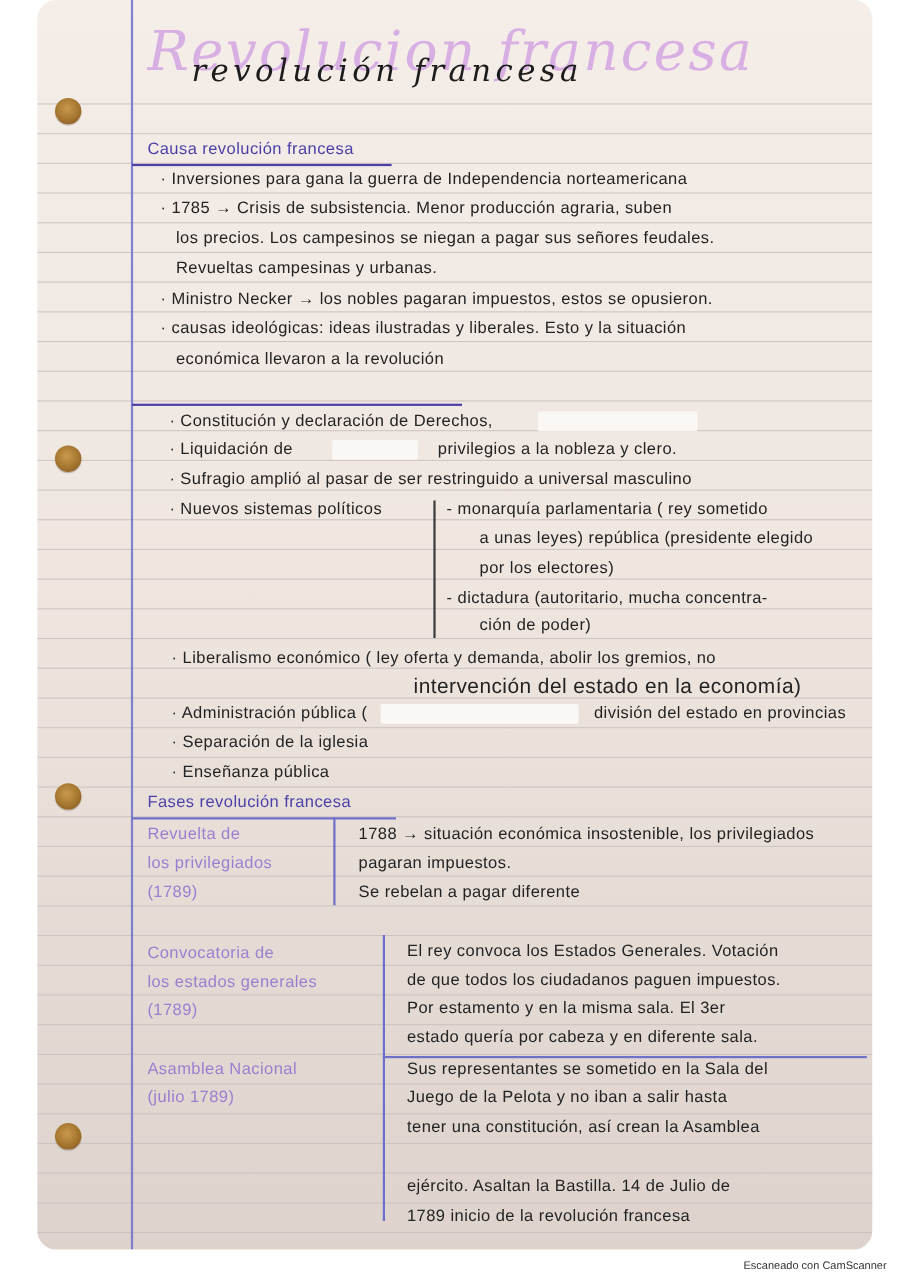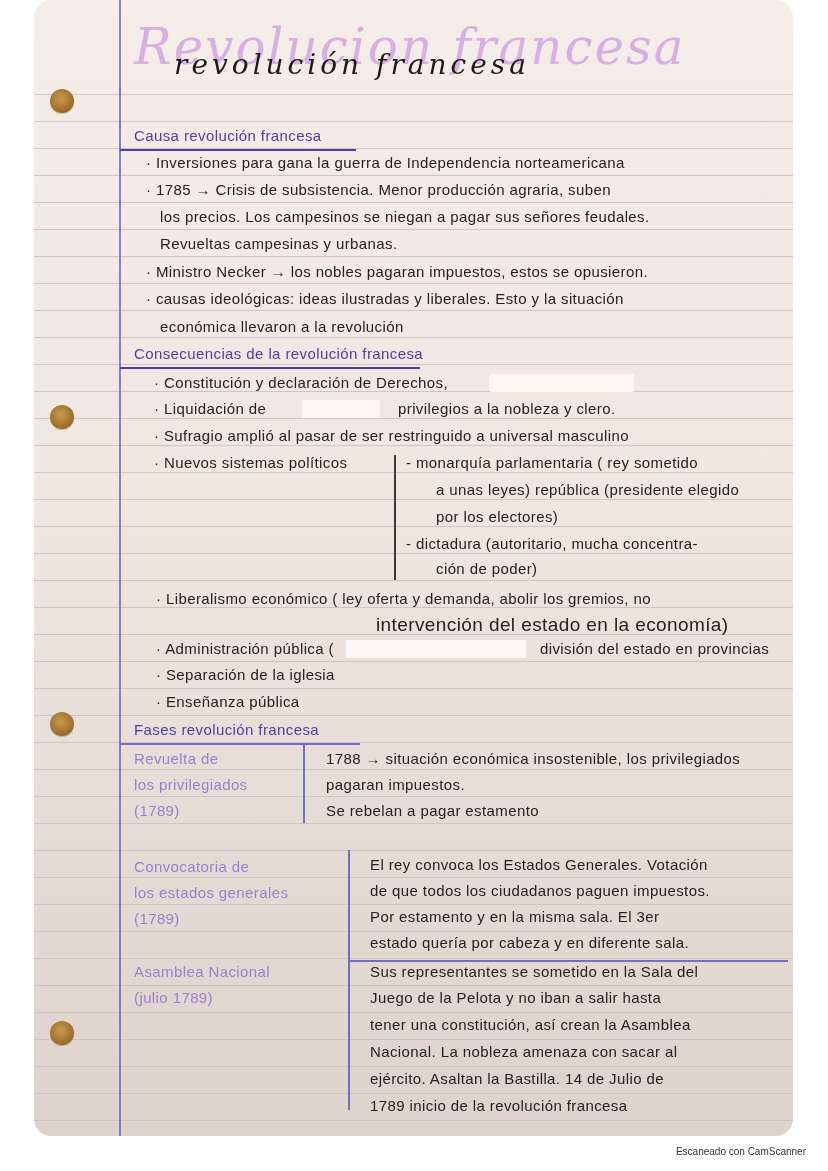--- a/index.html
+++ b/index.html
@@ -87,21 +87,20 @@
   <div class="txt head" style="left:100px;top:127px">Causa revolución francesa</div>
   <div class="uline" style="left:86px;top:149px;width:236px"></div>
   <div class="txt" style="left:112px;top:154px">· Inversiones para gana la guerra de Independencia norteamericana</div>
   <div class="txt" style="left:112px;top:181px">· 1785 → Crisis de subsistencia. Menor producción agraria, suben</div>
   <div class="txt" style="left:126px;top:208px">los precios. Los campesinos se niegan a pagar sus señores feudales.</div>
   <div class="txt" style="left:126px;top:235px">Revueltas campesinas y urbanas.</div>
   <div class="txt" style="left:112px;top:263px">· Ministro Necker → los nobles pagaran impuestos, estos se opusieron.</div>
   <div class="txt" style="left:112px;top:290px">· causas ideológicas: ideas ilustradas y liberales. Esto y la situación</div>
   <div class="txt" style="left:126px;top:318px">económica llevaron a la revolución</div>
 
-  <div class="txt head" style="left:100px;top:345px">Consecuencias de la revolución francesa</div>
   <div class="uline" style="left:86px;top:367px;width:300px"></div>
   <div class="txt" style="left:120px;top:374px">· Constitución y declaración de Derechos,</div>
   <div class="blank" style="left:455px;top:374px;width:145px;height:18px"></div>
   <div class="txt" style="left:120px;top:400px">· Liquidación de</div>
   <div class="blank" style="left:268px;top:400px;width:78px;height:18px"></div>
   <div class="txt" style="left:364px;top:400px">privilegios a la nobleza y clero.</div>
   <div class="txt" style="left:120px;top:427px">· Sufragio amplió al pasar de ser restringuido a universal masculino</div>
   <div class="txt" style="left:120px;top:454px">· Nuevos sistemas políticos</div>
   <div class="vline" style="left:360px;top:455px;height:125px"></div>
   <div class="txt" style="left:372px;top:454px">- monarquía parlamentaria ( rey sometido</div>
@@ -120,35 +119,34 @@
 
   <div class="txt head" style="left:100px;top:721px">Fases revolución francesa</div>
   <div class="hline-p" style="left:86px;top:743px;width:240px"></div>
 
   <div class="vline-p" style="left:269px;top:743px;height:80px"></div>
   <div class="txt purple" style="left:100px;top:750px">Revuelta de</div>
   <div class="txt purple" style="left:100px;top:776px">los privilegiados</div>
   <div class="txt purple" style="left:100px;top:802px">(1789)</div>
   <div class="txt" style="left:292px;top:750px">1788 → situación económica insostenible, los privilegiados</div>
   <div class="txt" style="left:292px;top:776px">pagaran impuestos.</div>
-  <div class="txt" style="left:292px;top:802px">Se rebelan a pagar estamento</div>
+  <div class="txt" style="left:292px;top:802px">Se rebelan a pagar diferente</div>
 
   <div class="vline-p" style="left:314px;top:850px;height:260px"></div>
   <div class="txt purple" style="left:100px;top:858px">Convocatoria de</div>
   <div class="txt purple" style="left:100px;top:884px">los estados generales</div>
   <div class="txt purple" style="left:100px;top:910px">(1789)</div>
   <div class="txt" style="left:336px;top:856px">El rey convoca los Estados Generales. Votación</div>
   <div class="txt" style="left:336px;top:882px">de que todos los ciudadanos paguen impuestos.</div>
   <div class="txt" style="left:336px;top:908px">Por estamento y en la misma sala. El 3er</div>
   <div class="txt" style="left:336px;top:934px">estado quería por cabeza y en diferente sala.</div>
 
   <div class="hline-p" style="left:314px;top:960px;width:440px"></div>
   <div class="txt purple" style="left:100px;top:963px">Asamblea Nacional</div>
   <div class="txt purple" style="left:100px;top:989px">(julio 1789)</div>
   <div class="txt" style="left:336px;top:963px">Sus representantes se sometido en la Sala del</div>
   <div class="txt" style="left:336px;top:989px">Juego de la Pelota y no iban a salir hasta</div>
   <div class="txt" style="left:336px;top:1016px">tener una constitución, así crean la Asamblea</div>
-  <div class="txt" style="left:336px;top:1043px">Nacional. La nobleza amenaza con sacar al</div>
   <div class="txt" style="left:336px;top:1070px">ejército. Asaltan la Bastilla. 14 de Julio de</div>
   <div class="txt" style="left:336px;top:1097px">1789 inicio de la revolución francesa</div>
 </div>
 
 <div class="footer">Escaneado con CamScanner</div>
 
 </body></html>

